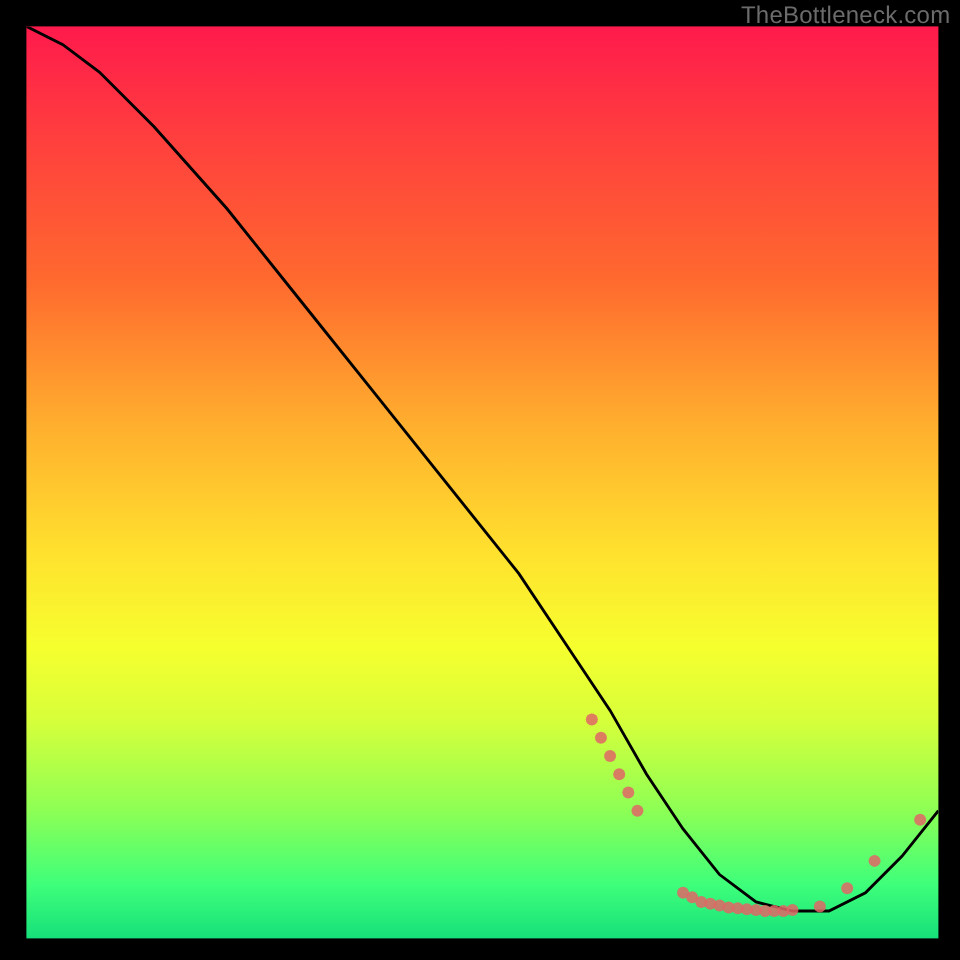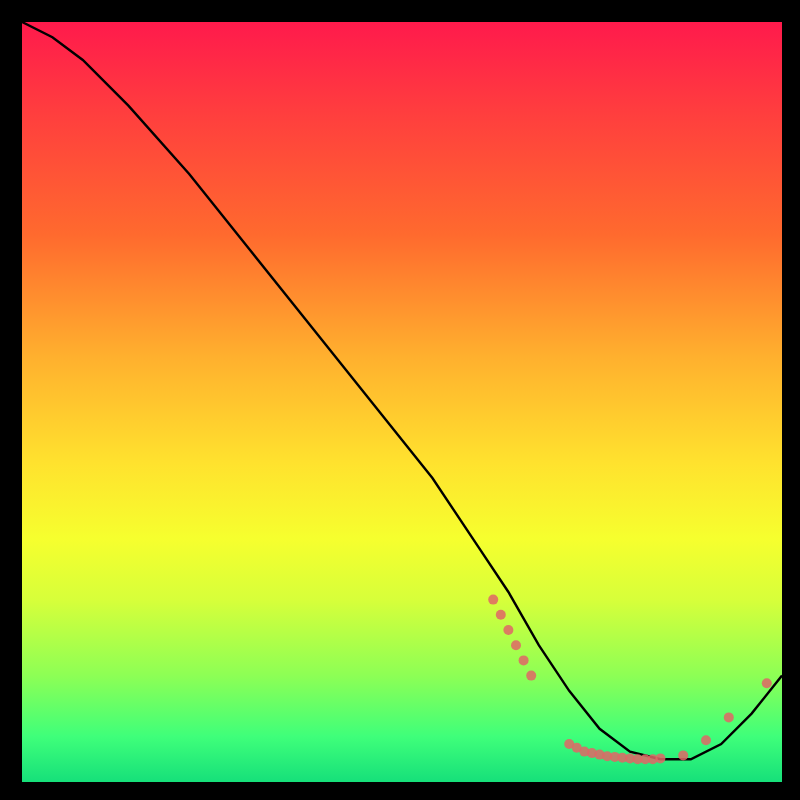--- a/index.html
+++ b/index.html
@@ -83,13 +83,14 @@
           <circle cx="623.2" cy="737.2" r="5" fill="#e06666" fill-opacity="0.85"></circle>
           <circle cx="630.8" cy="737.2" r="5" fill="#e06666" fill-opacity="0.85"></circle>
           <circle cx="638.4" cy="736.4" r="5" fill="#e06666" fill-opacity="0.85"></circle>
           <circle cx="661.2" cy="733.4" r="5" fill="#e06666" fill-opacity="0.85"></circle>
           <circle cx="684.0" cy="718.2" r="5" fill="#e06666" fill-opacity="0.85"></circle>
           <circle cx="706.8" cy="695.4" r="5" fill="#e06666" fill-opacity="0.85"></circle>
           <circle cx="744.8" cy="661.2" r="5" fill="#e06666" fill-opacity="0.85"></circle>
         </g>
     </svg>
   </div>
+  <div class="watermark">TheBottleneck.com</div>
 </div>
 
 </body></html>

